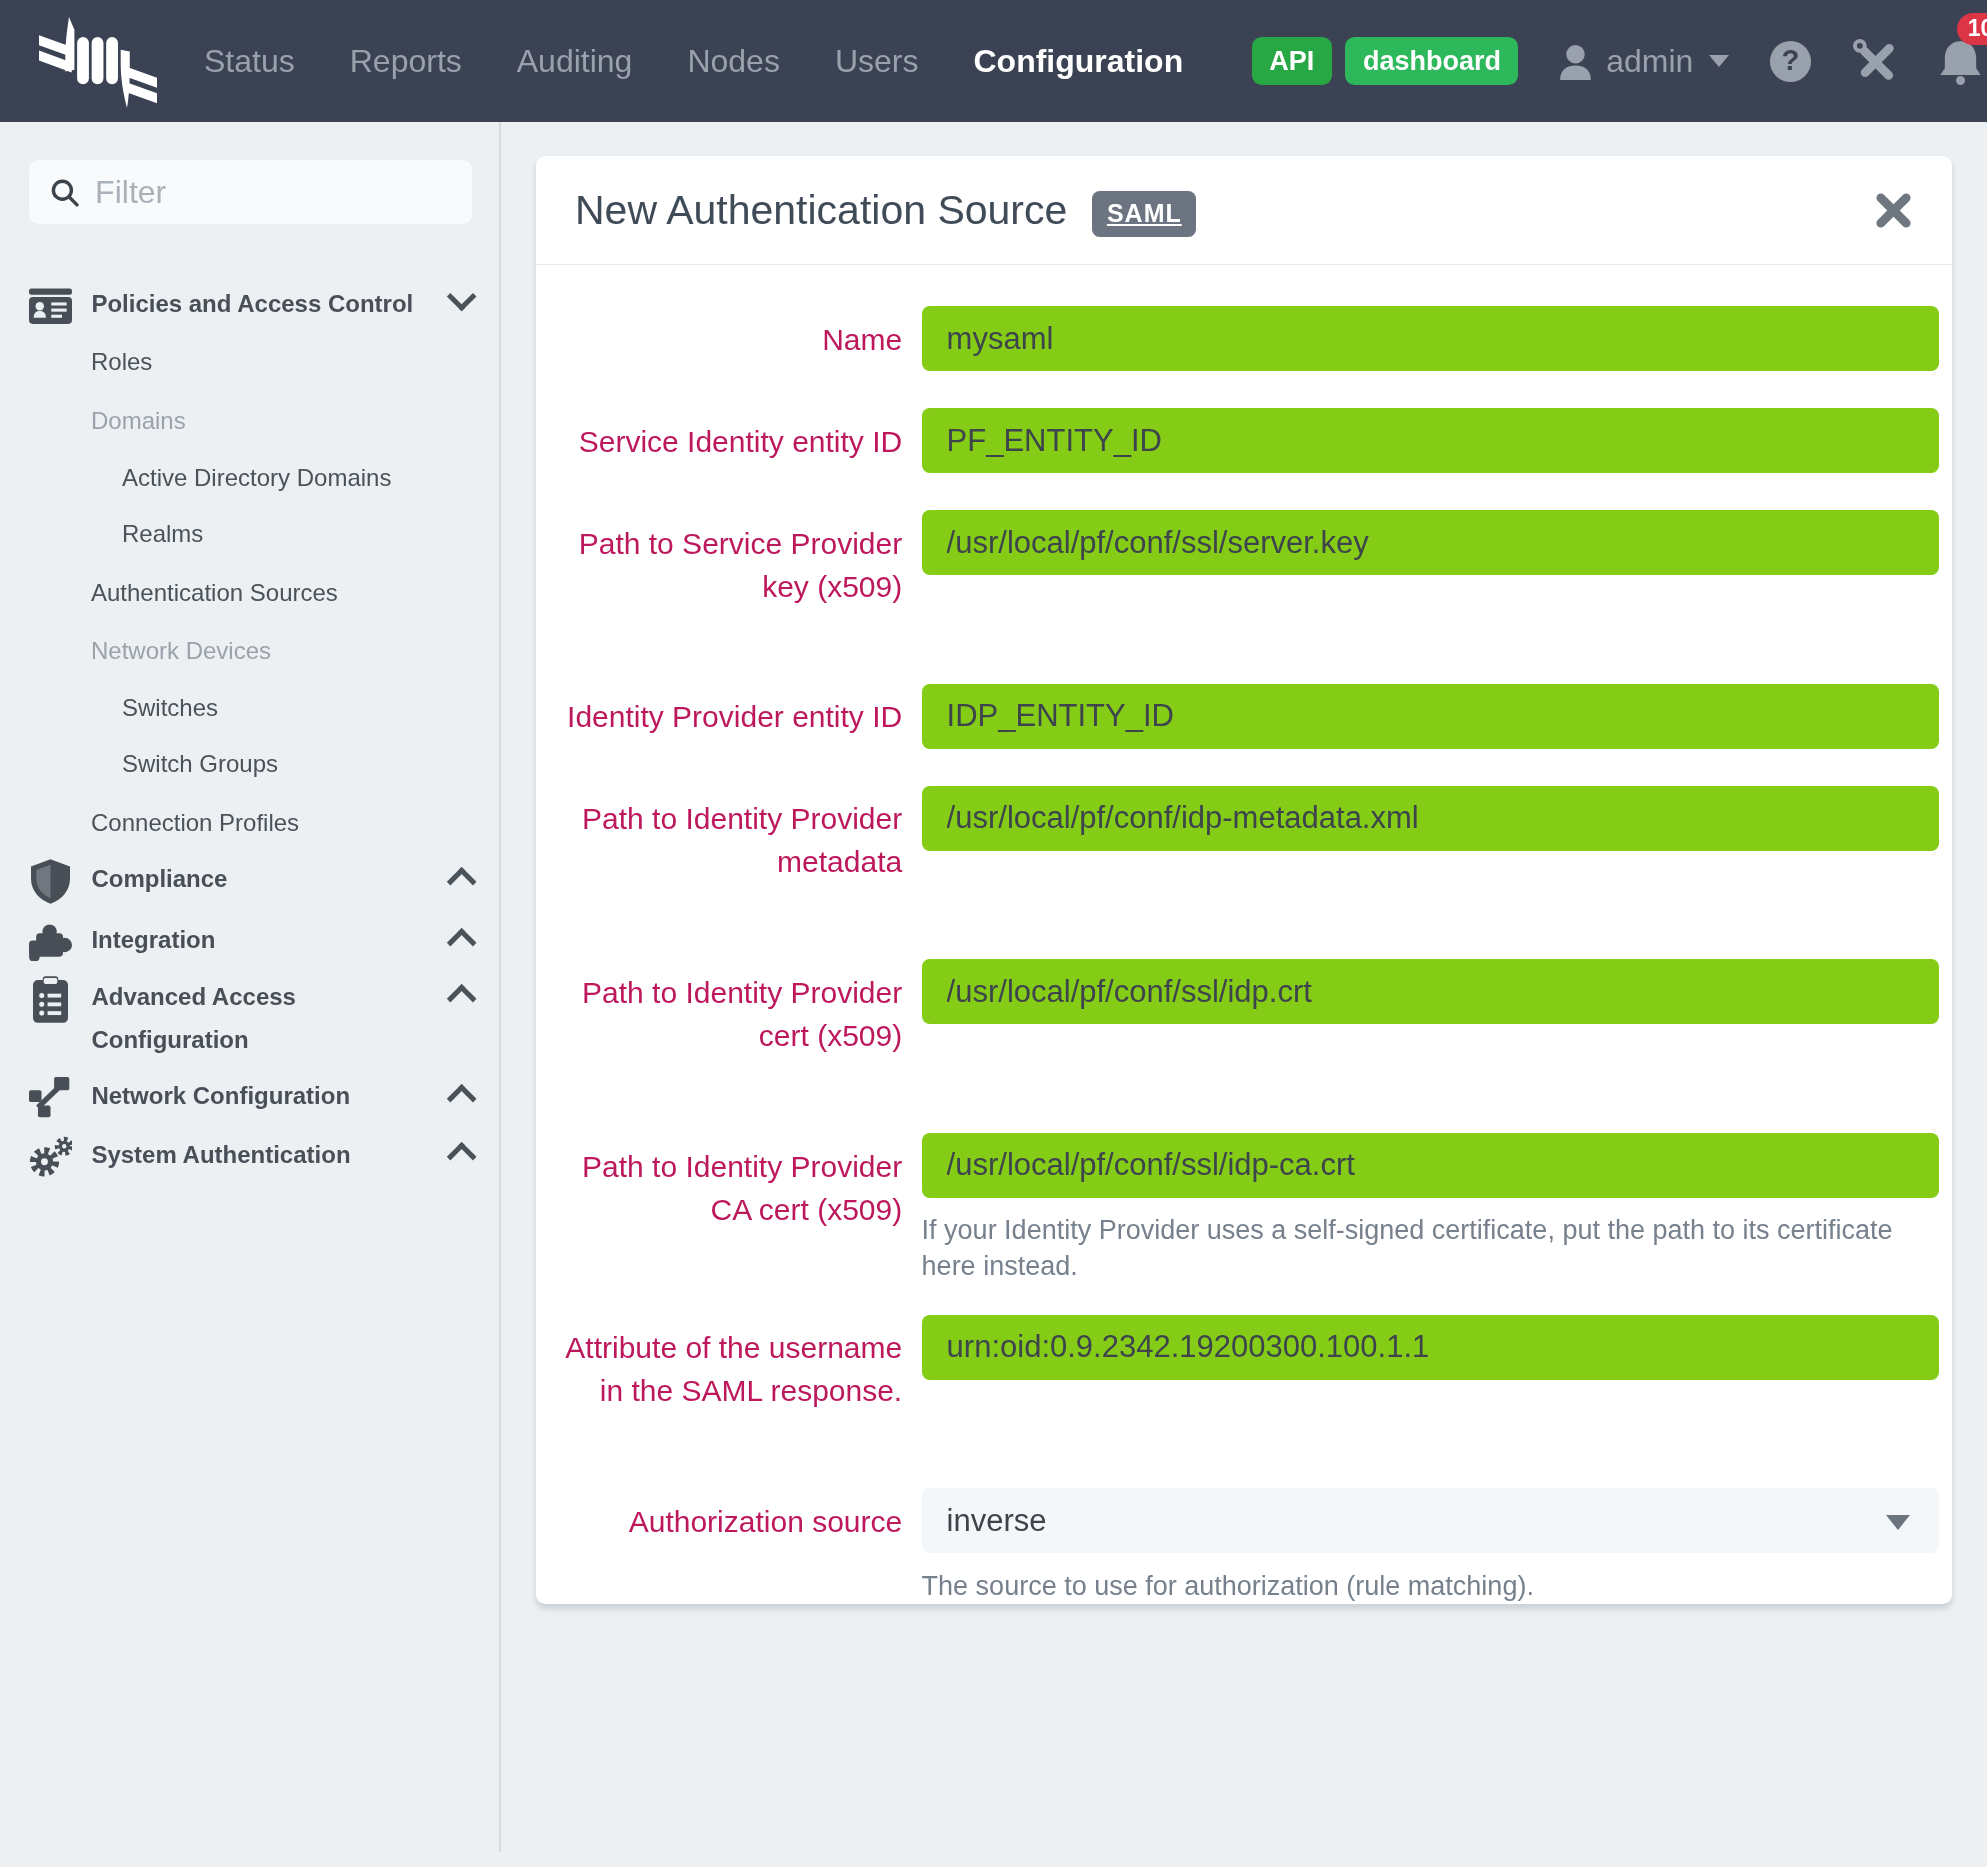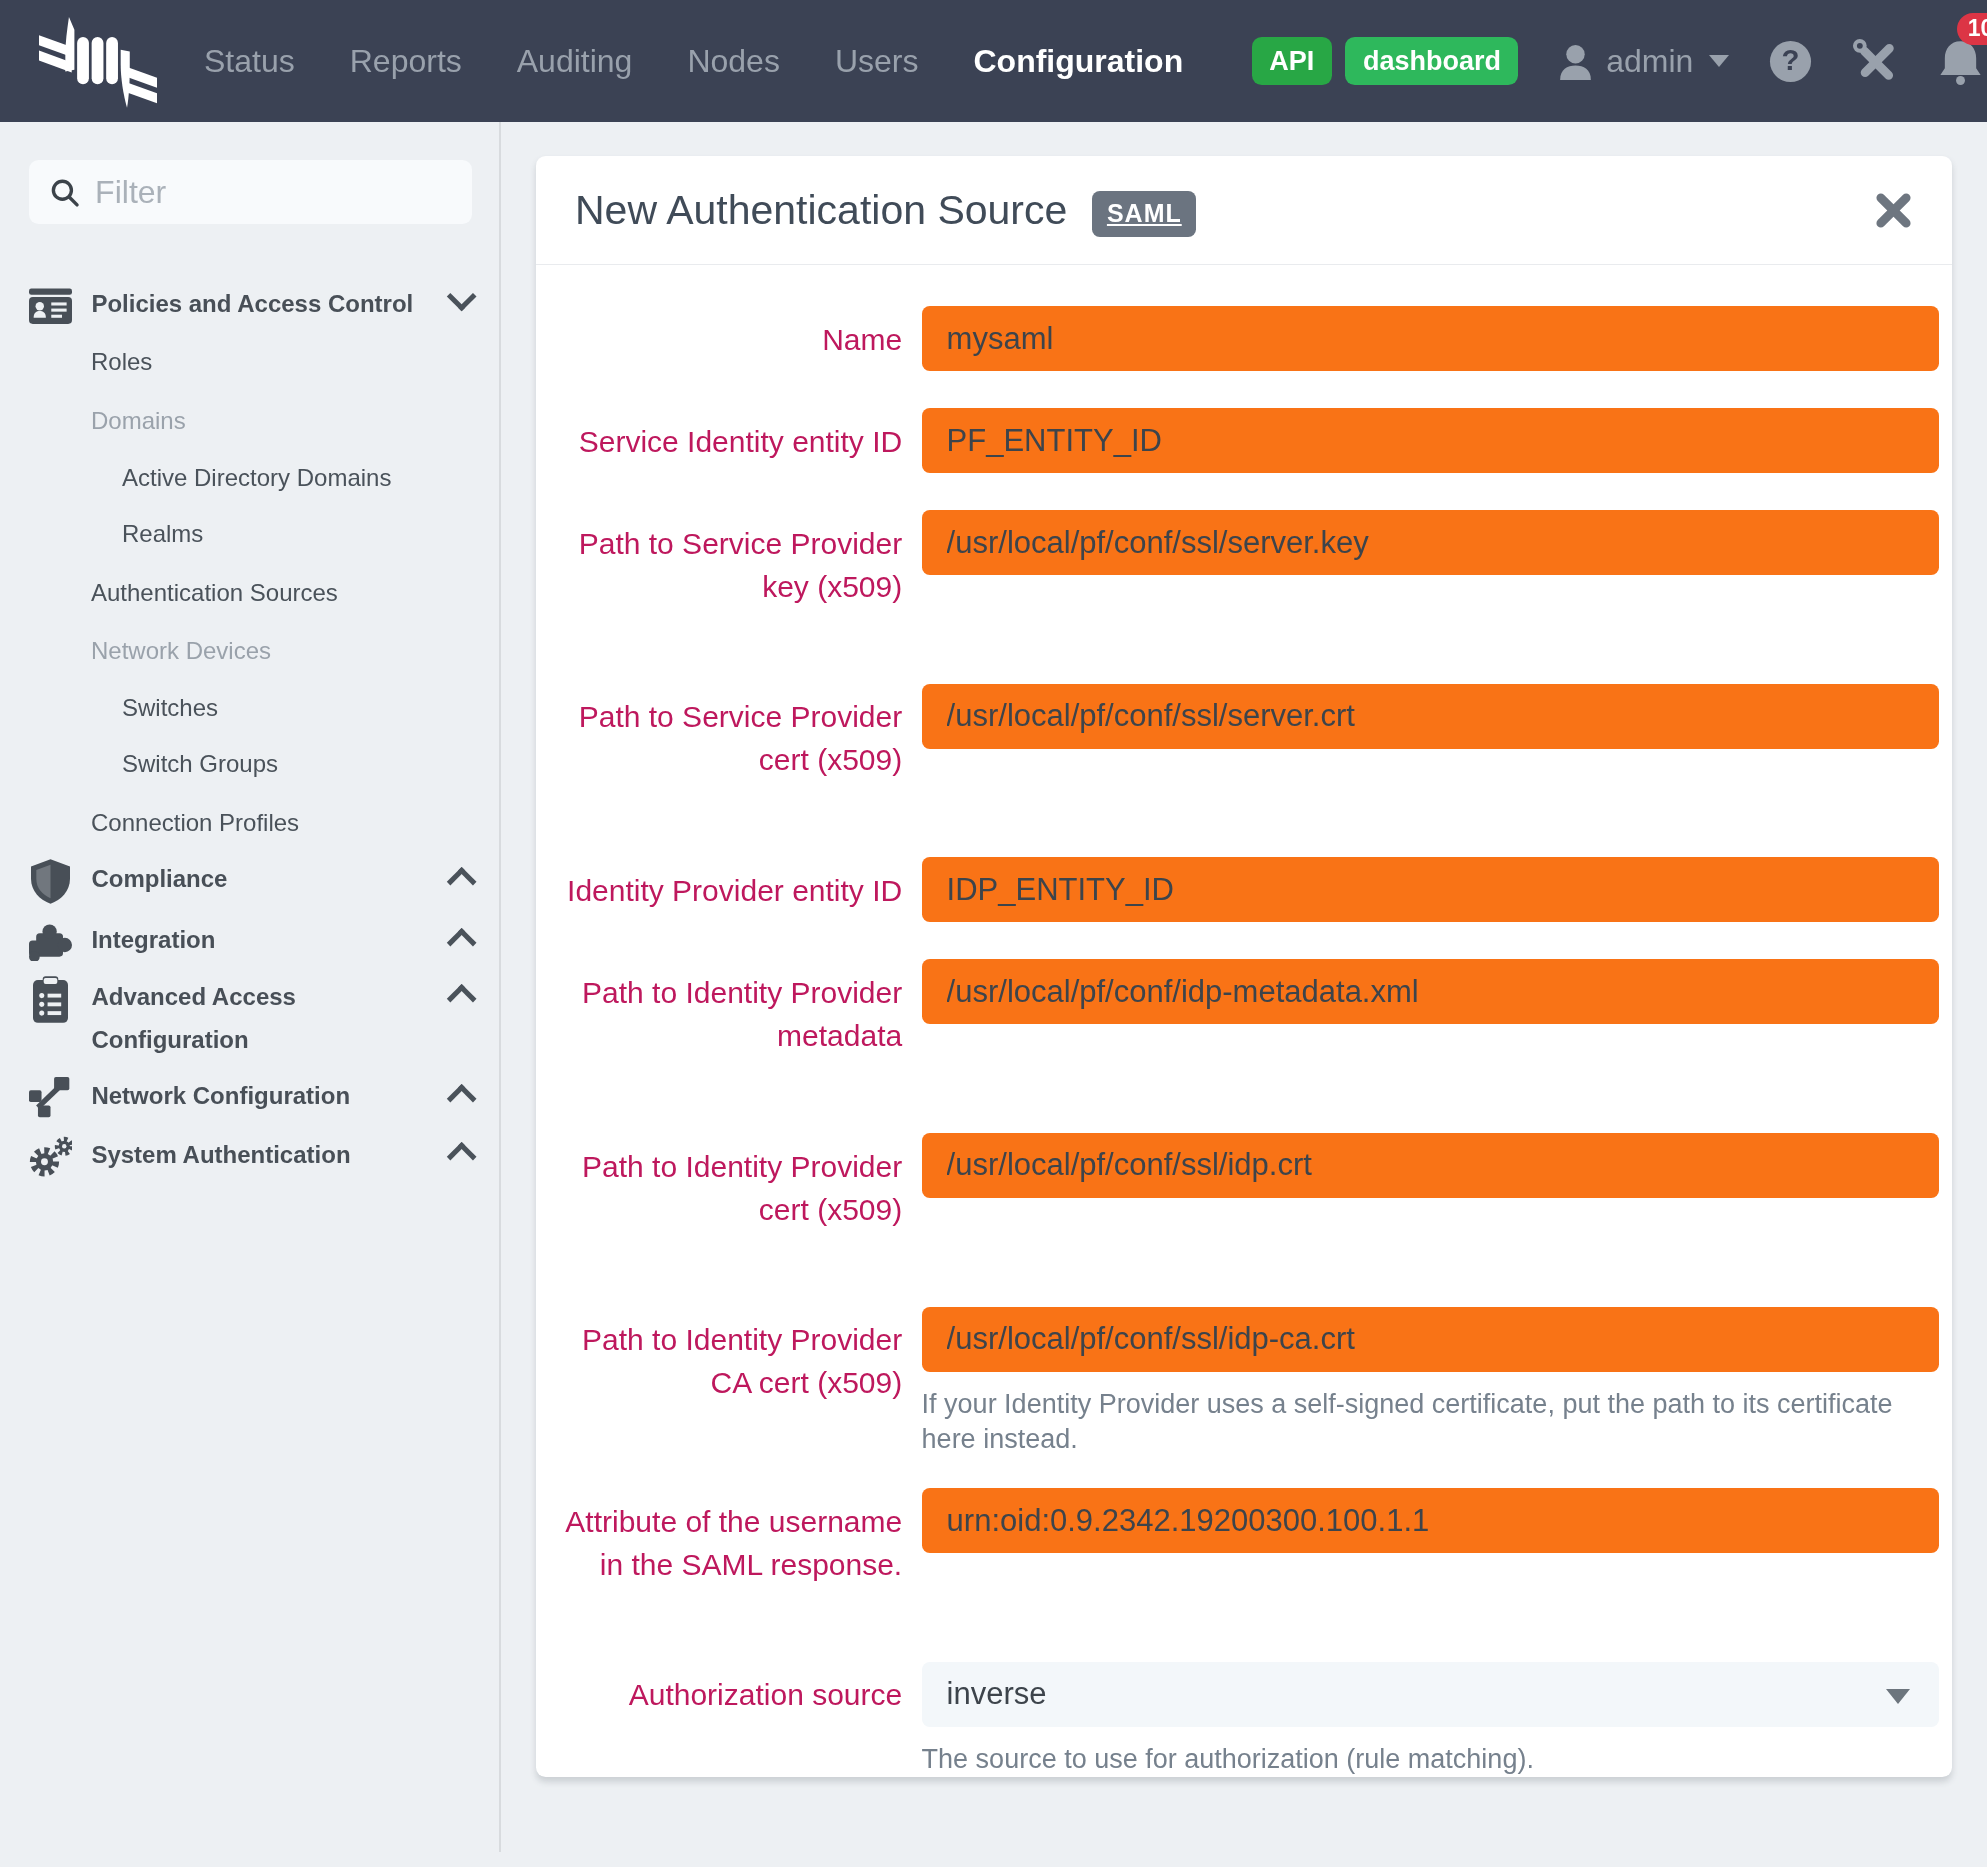--- a/index.html
+++ b/index.html
@@ -79,21 +79,21 @@
   .frow{ display:flex; margin-bottom:37px; }
   .frow.tall{ margin-bottom:76px; }
   .frow.gap32{ margin-bottom:31px; }
   .frow.gap0{ margin-bottom:0; }
   .flabel{
     width:374px; flex:0 0 374px; text-align:right; padding-right:7.8px; padding-top:11.6px;
     font-size:30px; line-height:43px; color:#be185d;
   }
   .fcontrol{ flex:1; margin-left:11.6px; }
   .tb{
-    width:100%; height:65px; background:#f97316; border:none; outline:none; border-radius:7.8px;
+    width:100%; height:65px; background:#84cc16; border:none; outline:none; border-radius:7.8px;
     font-size:31px; color:#3d444b; padding:0 25px; font-family:"Liberation Sans", sans-serif;
   }
   .select{
     width:100%; height:65px; background:#f3f7fa; border-radius:7.8px; display:flex; align-items:center;
     font-size:31px; color:#3d444b; padding:0 25px; cursor:pointer; position:relative;
   }
   .select .sel-caret{
     position:absolute; right:29px; top:27px; width:0; height:0;
     border-left:12.6px solid transparent; border-right:12.6px solid transparent; border-top:15.5px solid #6c757d;
   }
@@ -325,24 +325,20 @@
     <div class="frow">
       <div class="flabel">Service Identity entity ID</div>
       <div class="fcontrol"><input class="tb" value="PF_ENTITY_ID" style=""></div>
     </div>
 
     <div class="frow tall">
       <div class="flabel">Path to Service Provider key (x509)</div>
       <div class="fcontrol"><input class="tb" value="/usr/local/pf/conf/ssl/server.key" style=""></div>
     </div>
 
-    <div class="frow tall">
-      <div class="flabel">Path to Service Provider cert (x509)</div>
-      <div class="fcontrol"><input class="tb" value="/usr/local/pf/conf/ssl/server.crt" style=""></div>
-    </div>
 
     <div class="frow">
       <div class="flabel">Identity Provider entity ID</div>
       <div class="fcontrol"><input class="tb" value="IDP_ENTITY_ID" style=""></div>
     </div>
 
     <div class="frow tall">
       <div class="flabel">Path to Identity Provider metadata</div>
       <div class="fcontrol"><input class="tb" value="/usr/local/pf/conf/idp-metadata.xml" style=""></div>
     </div>

